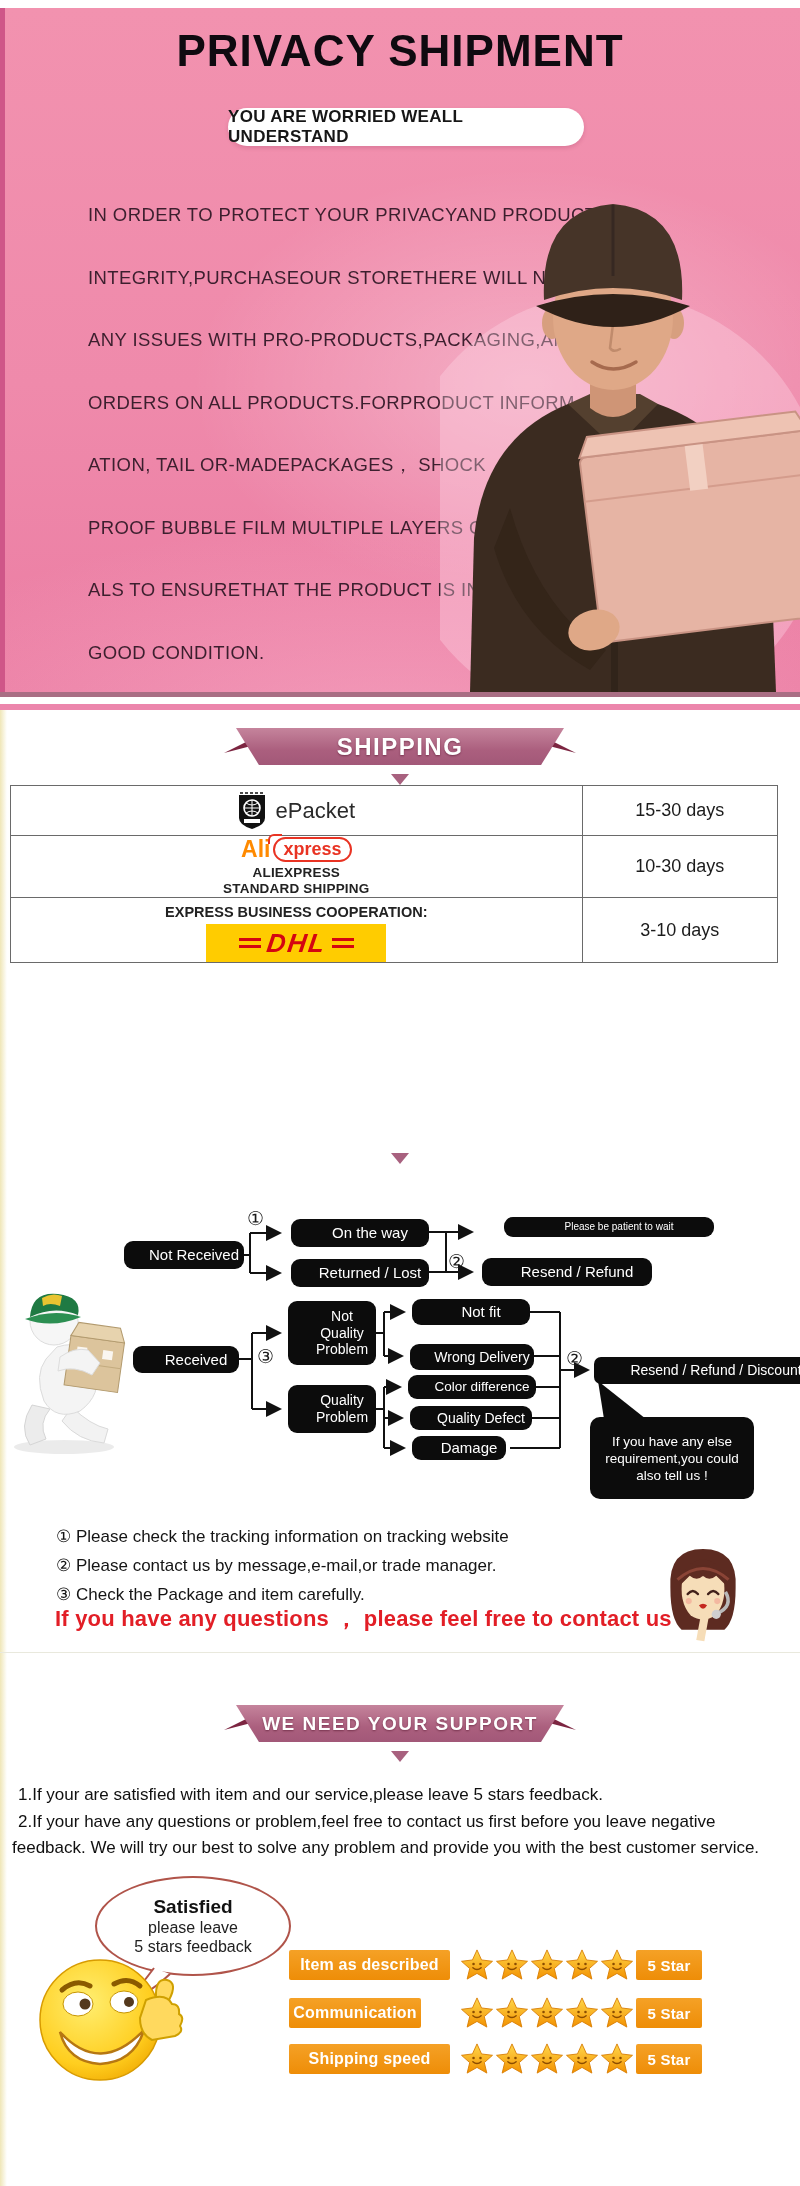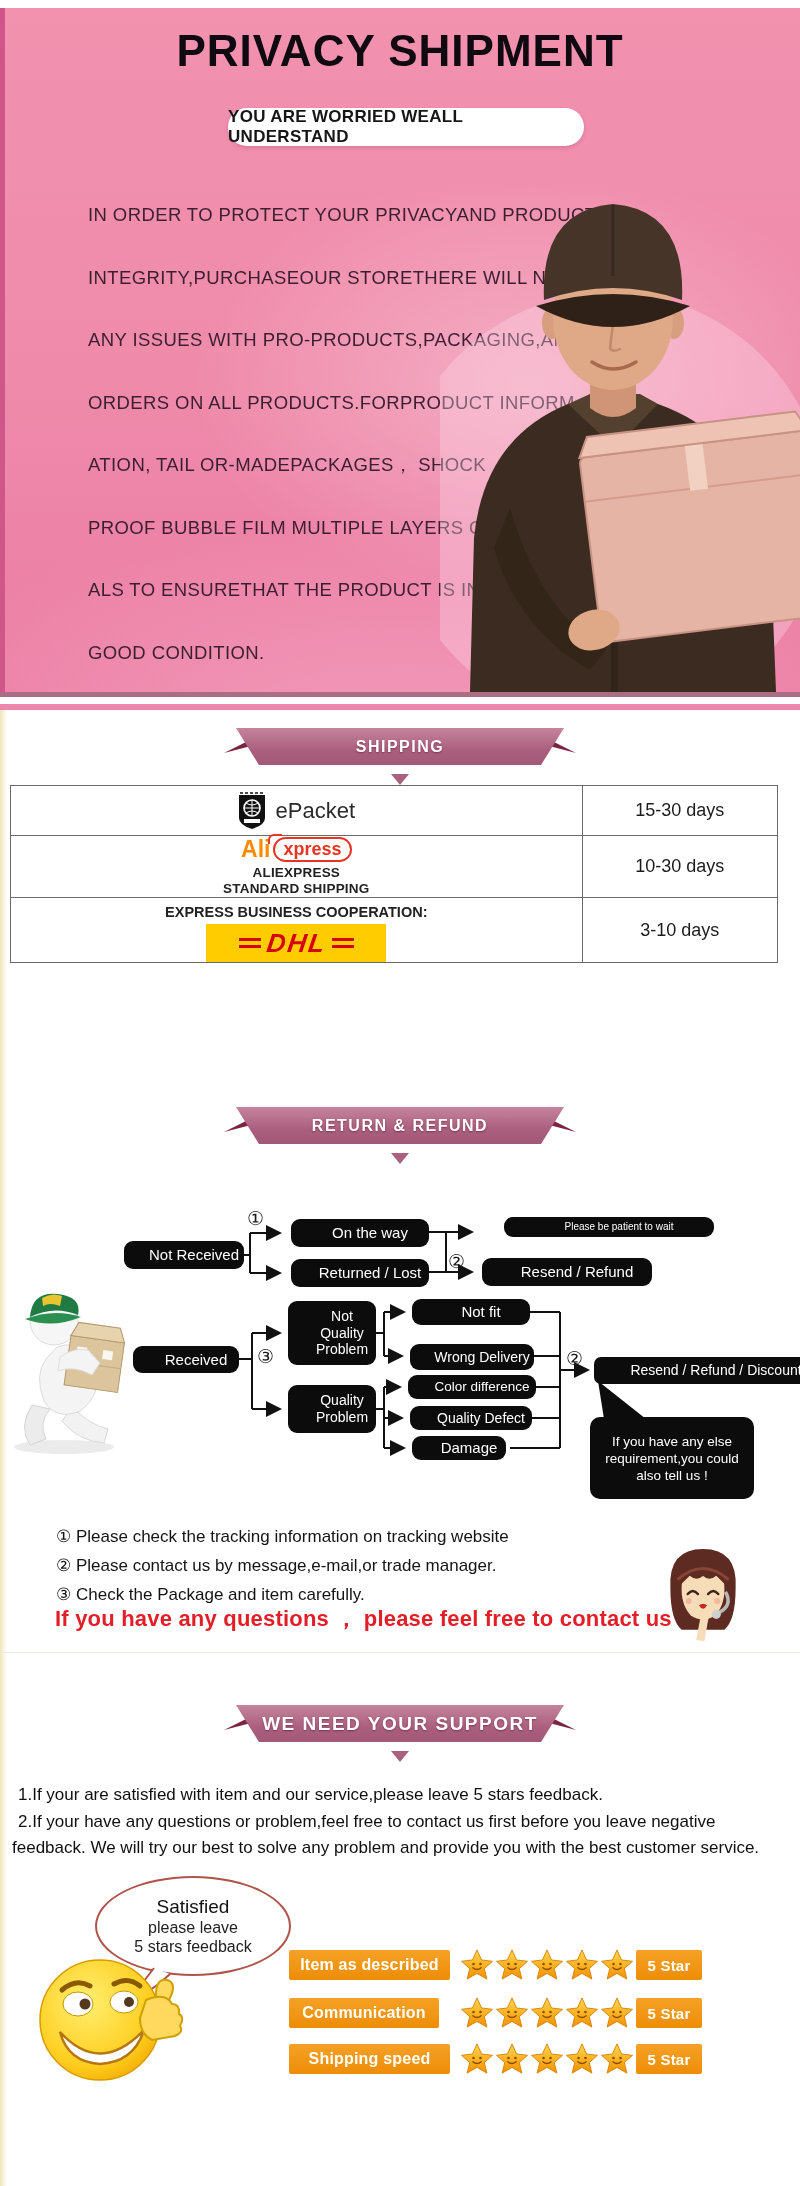--- a/index.html
+++ b/index.html
@@ -36,21 +36,21 @@
   
   .ribbon{position:absolute;left:224px;width:352px;height:37px;}
   .ribbon .fold-l{position:absolute;left:0;top:2px;width:46px;height:23px;background:#7c2541;
     clip-path:polygon(0 100%,100% 0,100% 48%);}
   .ribbon .fold-r{position:absolute;right:0;top:2px;width:46px;height:23px;background:#7c2541;
     clip-path:polygon(100% 100%,0 0,0 48%);}
   .ribbon .band{position:absolute;left:12px;right:12px;top:0;bottom:0;
     background:linear-gradient(180deg,#c5849c,#ab5f7e 60%,#a25878);
     clip-path:polygon(0 0,100% 0,93% 100%,7% 100%);
     display:flex;align-items:center;justify-content:center;color:#fff;font-weight:bold;
-    font-size:16px;letter-spacing:1.5px;text-shadow:0 1px 2px rgba(60,0,25,.45);}
+    font-size:24px;letter-spacing:1.5px;text-shadow:0 1px 2px rgba(60,0,25,.45);}
   .tri-down{position:absolute;width:0;height:0;border-left:9px solid transparent;
     border-right:9px solid transparent;border-top:11px solid #a8617f;}
 
   
   .ship-table{position:absolute;left:10px;top:785px;width:768px;border-collapse:collapse;}
   .ship-table td,.ship-table th{border:1.6px solid #6a6a6a;padding:0;text-align:center;vertical-align:middle;}
   .ship-table th{height:37px;font-size:16.5px;font-weight:bold;color:#111;letter-spacing:.2px;}
   .ship-table .c1{width:395px;}
   .time-cell{font-size:18px;color:#1c1c1c;font-weight:500;}
   .co-row1{height:50px;} .co-row2{height:58px;} .co-row3{height:57px;} .co-row4{height:65px;}
@@ -88,21 +88,21 @@
     color:#e21e26;letter-spacing:.2px;}
   .thin-rule{position:absolute;left:0;top:1652px;width:800px;height:1px;background:#e9e9dd;}
 
   
   .support-text{position:absolute;left:12px;top:1782px;width:778px;font-size:17px;
     line-height:26.5px;color:#101010;}
   .support-text p{margin:0;text-indent:6px;}
   .sat-bubble{position:absolute;left:95px;top:1876px;width:192px;height:96px;background:#fff;
     border:2px solid #b0544a;border-radius:50%;display:flex;flex-direction:column;
     align-items:center;justify-content:center;text-align:center;}
-  .sat-bubble .t{font-weight:normal;font-size:19px;color:#111;}
+  .sat-bubble .t{font-weight:bold;font-size:19px;color:#111;}
   .sat-bubble .s{font-size:16px;color:#222;line-height:19px;}
   .obtn{position:absolute;height:30px;background:linear-gradient(180deg,#f5a126,#ee8d07);
     color:#fff;font-weight:bold;display:flex;align-items:center;justify-content:center;
     border-radius:2px;font-size:16px;letter-spacing:.2px;}
   .stars{position:absolute;display:flex;gap:1px;}
   .star{width:34px;height:31px;}
 </style>
 </head>
 <body>
 
@@ -223,25 +223,20 @@
           <span class="dhl-dash"></span>
           <span class="dhl-txt">DHL</span>
           <span class="dhl-dash"></span>
         </div>
       </td>
       <td class="time-cell">3-10 days</td>
     </tr>
   </tbody>
     </table>
 
-  <div class="ribbon" style="top:1107px">
-    <div class="fold-l"></div>
-    <div class="fold-r"></div>
-    <div class="band">RETURN &amp; REFUND</div>
-  </div>
   <div class="tri-down" style="left:391px;top:1153px"></div>
 
   <div class="flow">
     <svg width="800" height="310" style="position:absolute;left:0;top:0">
       <g stroke="#111" stroke-width="2" fill="none">
         <path d="M228,60 H250"></path>
           <path d="M250,38 V78"></path>
         <path d="M250,38 H280" marker-end="url(#ah)"></path>
           <path d="M250,78 H280" marker-end="url(#ah)"></path>
         <path d="M409,37 H446"></path>
@@ -389,21 +384,21 @@
       </svg>
     <svg class="star">
         <use href="#star-sym"></use>
       </svg>
     <svg class="star">
         <use href="#star-sym"></use>
       </svg>
   </div>
   <div class="obtn" style="left:636px;top:1950px;width:66px;font-size:15px">5 Star</div>
 
-  <div class="obtn" style="left:289px;top:1998px;width:150px">Communication</div>
+  <div class="obtn" style="left:289px;top:1998px;width:132px">Communication</div>
   <div class="stars" style="left:460px;top:1997px">
     <svg class="star">
         <use href="#star-sym"></use>
       </svg>
     <svg class="star">
         <use href="#star-sym"></use>
       </svg>
     <svg class="star">
         <use href="#star-sym"></use>
       </svg>

